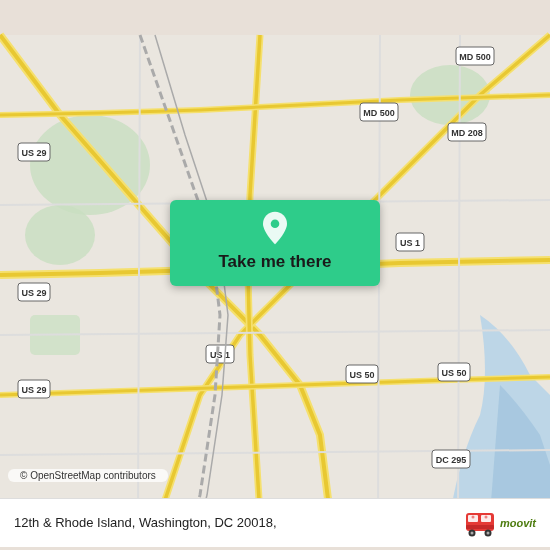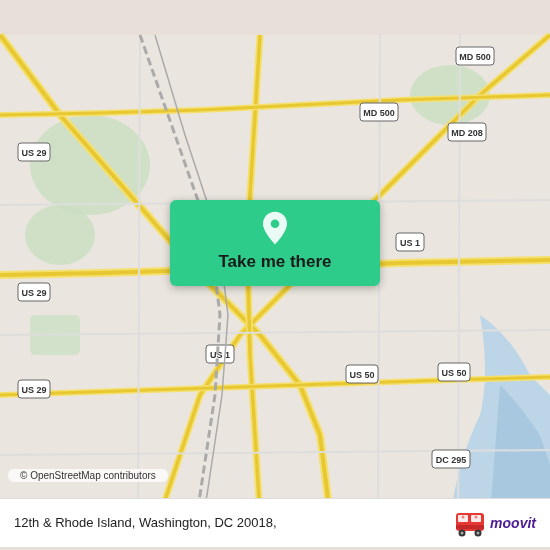--- a/index.html
+++ b/index.html
@@ -77,23 +77,23 @@
       gap: 4px;
       flex-shrink: 0;
     }
 
     .moovit-bus {
       width: 32px;
       height: 28px;
     }
 
     .moovit-text {
-      font-size: 14px;
+      font-size: 11px;
       font-weight: 700;
-      color: #4c1d95;
+      color: #4d7c0f;
       font-style: italic;
     }
 
     
     #osm-attr {
       position: absolute;
       bottom: 68px;
       left: 8px;
       font-size: 10px;
       color: #333;

